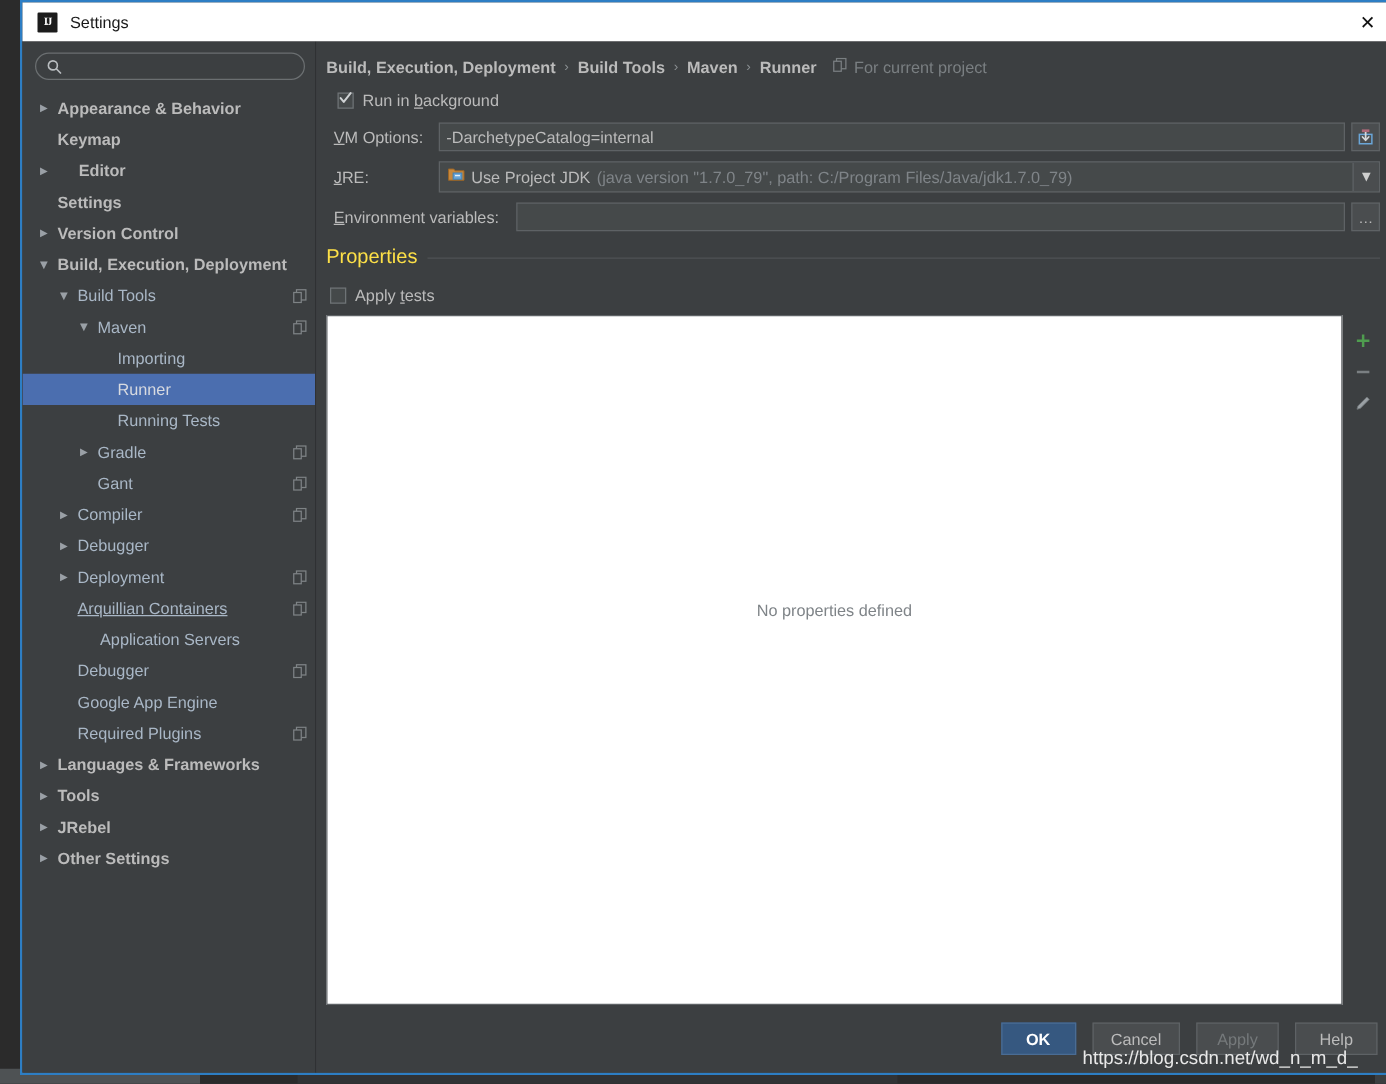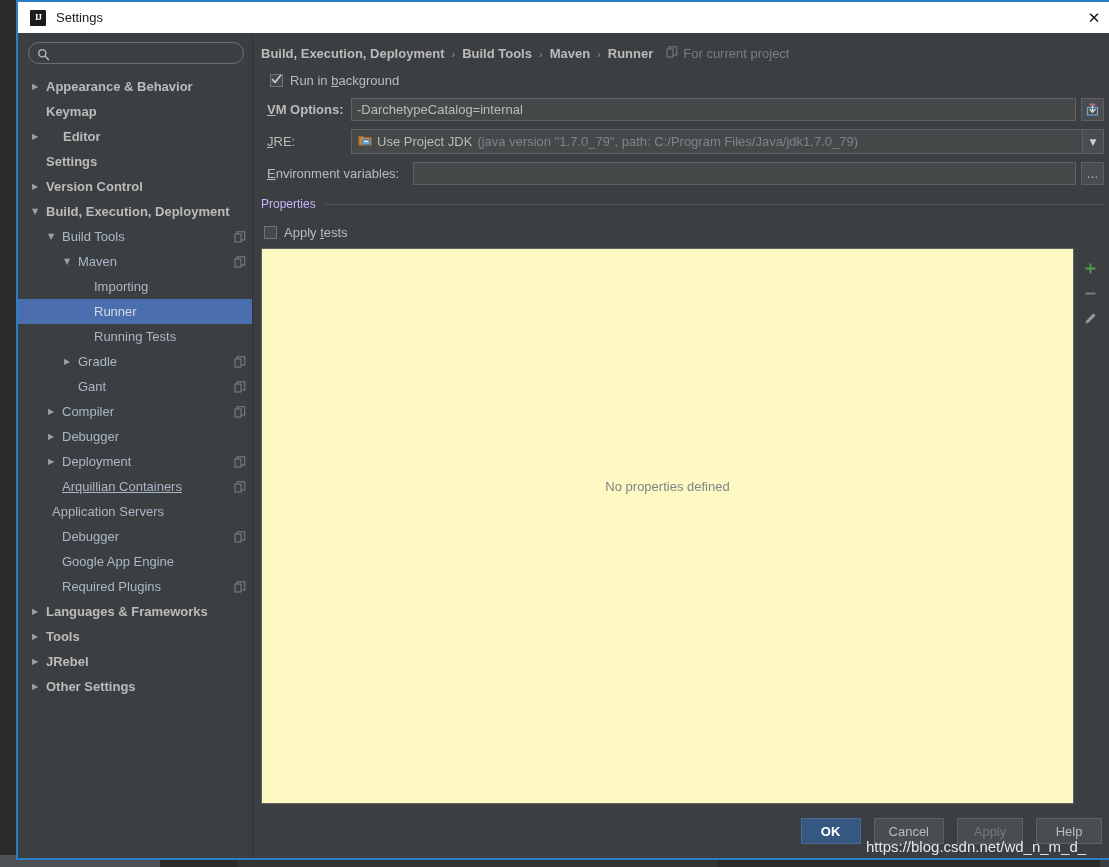--- a/index.html
+++ b/index.html
@@ -217,21 +217,21 @@
     display: flex; align-items: center;
     margin-bottom: 8px;
     padding-left: 6px;
   }
   .field-row .flabel {
     font-size: 13px; color: #bbbbbb;
     flex: 0 0 auto;
     white-space: nowrap;
   }
   .field-row .flabel .u { text-decoration: underline; }
-  .lbl-vm  { width: 84px; font-weight: bold; }
+  .lbl-vm  { width: 84px; }
   .lbl-jre { width: 84px; }
   .lbl-env { width: 146px; }
 
   .txt {
     height: 23px;
     background: #45494a;
     border: 1px solid #5e6265;
     color: #bbbbbb;
     font-size: 13px;
     padding: 0 5px;
@@ -276,32 +276,32 @@
     border-left: 1px solid #5e6265;
     display: flex; align-items: center; justify-content: center;
     color: #cfcfcf; font-size: 9px;
     font-family: "DejaVu Sans", sans-serif;
   }
 
   
   .props-group { padding: 4px 12px 0 8px; flex: 1 1 auto; display: flex; flex-direction: column; min-height: 0; }
   .group-header {
     display: flex; align-items: center;
-    font-size: 12px; color: #c4b5fd;
+    font-size: 16px; color: #fde047;
     margin-bottom: 6px;
   }
   .group-header .gtitle { flex: 0 0 auto; padding-right: 8px; }
   .group-header .gline { flex: 1 1 auto; height: 1px; background: #4f5355; }
 
   .props-body { display: flex; flex: 1 1 auto; min-height: 0; }
   .props-left { flex: 1 1 auto; display: flex; flex-direction: column; min-width: 0; }
   .props-panel {
     flex: 1 1 auto;
     border: 1px solid #5e6265;
-    background: #fef9c3;
+    background: #ffffff;
     display: flex; align-items: center; justify-content: center;
     min-height: 0;
   }
   .props-empty { font-size: 13px; color: #7f8488; margin-bottom: 80px; }
 
   .props-toolbar {
     width: 28px; flex: 0 0 28px;
     margin-left: 2px;
     display: flex; flex-direction: column;
     align-items: center;
@@ -519,21 +519,21 @@
               </svg></span>
           </div>
           <div class="tree-row" style="padding-left: 26px; text-decoration: underline;">
             <span class="tree-arrow empty"></span>
             <span class="tree-label" style="margin-left: 4px;">Arquillian Containers</span>
             <span class="tree-badge"><svg width="12" height="12" viewBox="0 0 12 12">
                 <rect x="3.2" y="0.8" width="7.5" height="8.2" fill="none" stroke="#8a8f92" stroke-width="1"></rect>
                 <rect x="1" y="3" width="6" height="8" fill="#3c3f41" stroke="#8a8f92" stroke-width="1"></rect>
               </svg></span>
           </div>
-          <div class="tree-row" style="padding-left: 16px;">
+          <div class="tree-row" style="padding-left: 44px;">
             <span class="tree-arrow empty"></span>
             <span class="tree-label" style="margin-left: 4px;">Application Servers</span>
             <span class="tree-badge hidden"><svg width="12" height="12" viewBox="0 0 12 12">
                 <rect x="3.2" y="0.8" width="7.5" height="8.2" fill="none" stroke="#8a8f92" stroke-width="1"></rect>
                 <rect x="1" y="3" width="6" height="8" fill="#3c3f41" stroke="#8a8f92" stroke-width="1"></rect>
               </svg></span>
           </div>
           <div class="tree-row" style="padding-left: 26px;">
             <span class="tree-arrow empty"></span>
             <span class="tree-label" style="margin-left: 4px;">Debugger</span>

